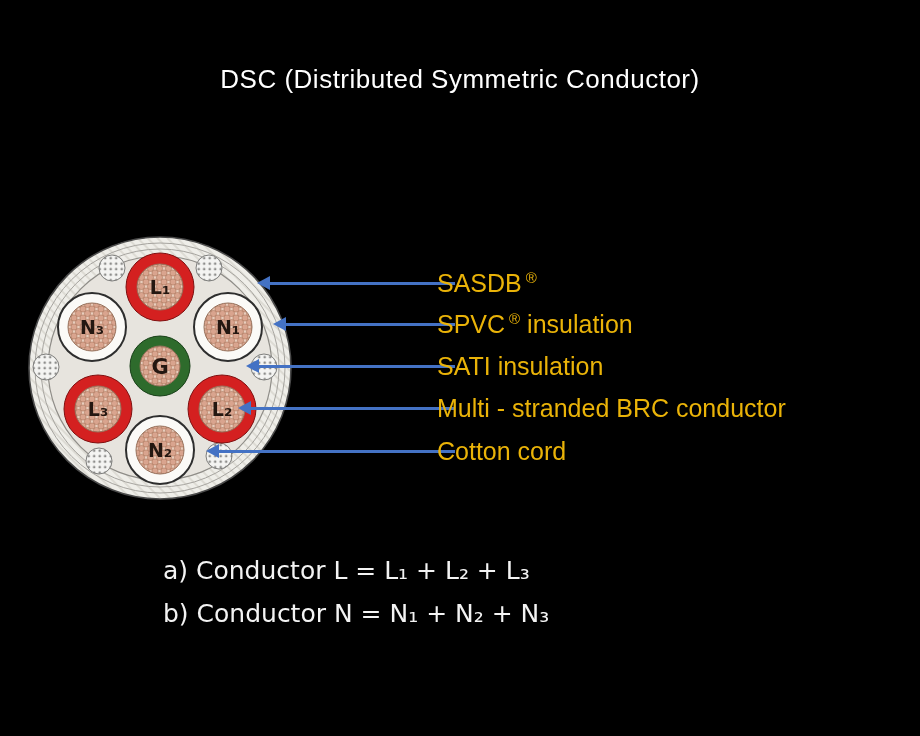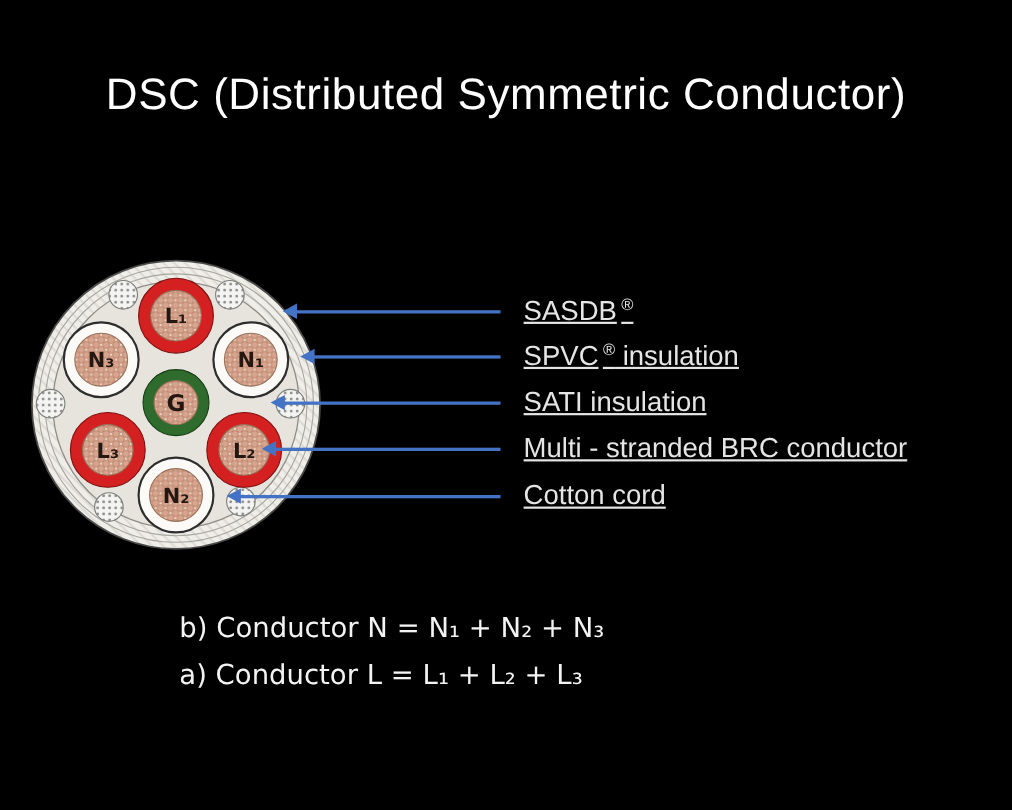--- a/index.html
+++ b/index.html
@@ -5,43 +5,43 @@
   html, body { margin:0; padding:0; background:#000; }
   .page {
     position:relative; width:920px; height:736px;
     background:var(--background, #000);
     overflow:hidden;
     font-family:"Liberation Sans", sans-serif;
   }
   .page-title {
     position:absolute; top:64px; left:0; width:100%;
     text-align:center; color:#ffffff;
-    font-size:40px; font-weight:400; letter-spacing:0.5px; margin:0;
+    font-size:26px; font-weight:400; letter-spacing:0.5px; margin:0;
   }
   .cable-svg { position:absolute; left:20px; top:228px; width:280px; height:280px; }
 
   .cond-label {
     font-family:"DejaVu Sans", sans-serif;
     font-size:19px; font-weight:bold; fill:#241711; text-anchor:middle;
   }
   .g-label { font-size:21px; }
   .ring-l { fill:var(--l_ring, #d42020); }
   .ring-g { fill:var(--g_ring, #2e6b2c); }
 
   .callout { position:absolute; left:0; width:920px; height:0; }
   .arrow { position:absolute; top:0; height:0; }
   .arrow-line { position:absolute; top:-1.5px; left:11px; right:0; height:3px; background:var(--arrow, #4472C4); }
   .arrow-head {
     position:absolute; top:-7px; left:0; width:0; height:0;
     border-top:7px solid transparent; border-bottom:7px solid transparent;
     border-right:13px solid var(--arrow, #4472C4);
   }
   .callout-label {
-    position:absolute; left:476px; transform:translateY(-50%);
-    color:#e5e5e5; font-size:25px; white-space:nowrap;text-decoration:underline;
+    position:absolute; left:437px; transform:translateY(-50%);
+    color:#eab308; font-size:25px; white-space:nowrap;
   }
   .sup { font-size:15px; position:relative; top:-9px; margin-left:4px; }
 
   .notes {
     position:absolute; left:163px; top:556px;
     color:#f3f3f3; font-size:25px;
     font-family:"DejaVu Sans","Liberation Sans",sans-serif;
   }
   .note-line { margin-bottom:13px; line-height:30px; white-space:nowrap; }
 </style>
@@ -164,17 +164,17 @@
 
   <div class="callout" style="top:451px">
     <div class="arrow" style="left:206px; width:249px">
       <div class="arrow-line"></div>
       <div class="arrow-head"></div>
     </div>
     <div class="callout-label"><span>Cotton cord</span><span class="sup"></span><span></span></div>
   </div>
 
   <div class="notes">
+    <div class="note-line">a) Conductor L = L₁ + L₂ + L₃</div>
     <div class="note-line">b) Conductor N = N₁ + N₂ + N₃</div>
-    <div class="note-line">a) Conductor L = L₁ + L₂ + L₃</div>
   </div>
 
 </div>
 
 </body></html>

